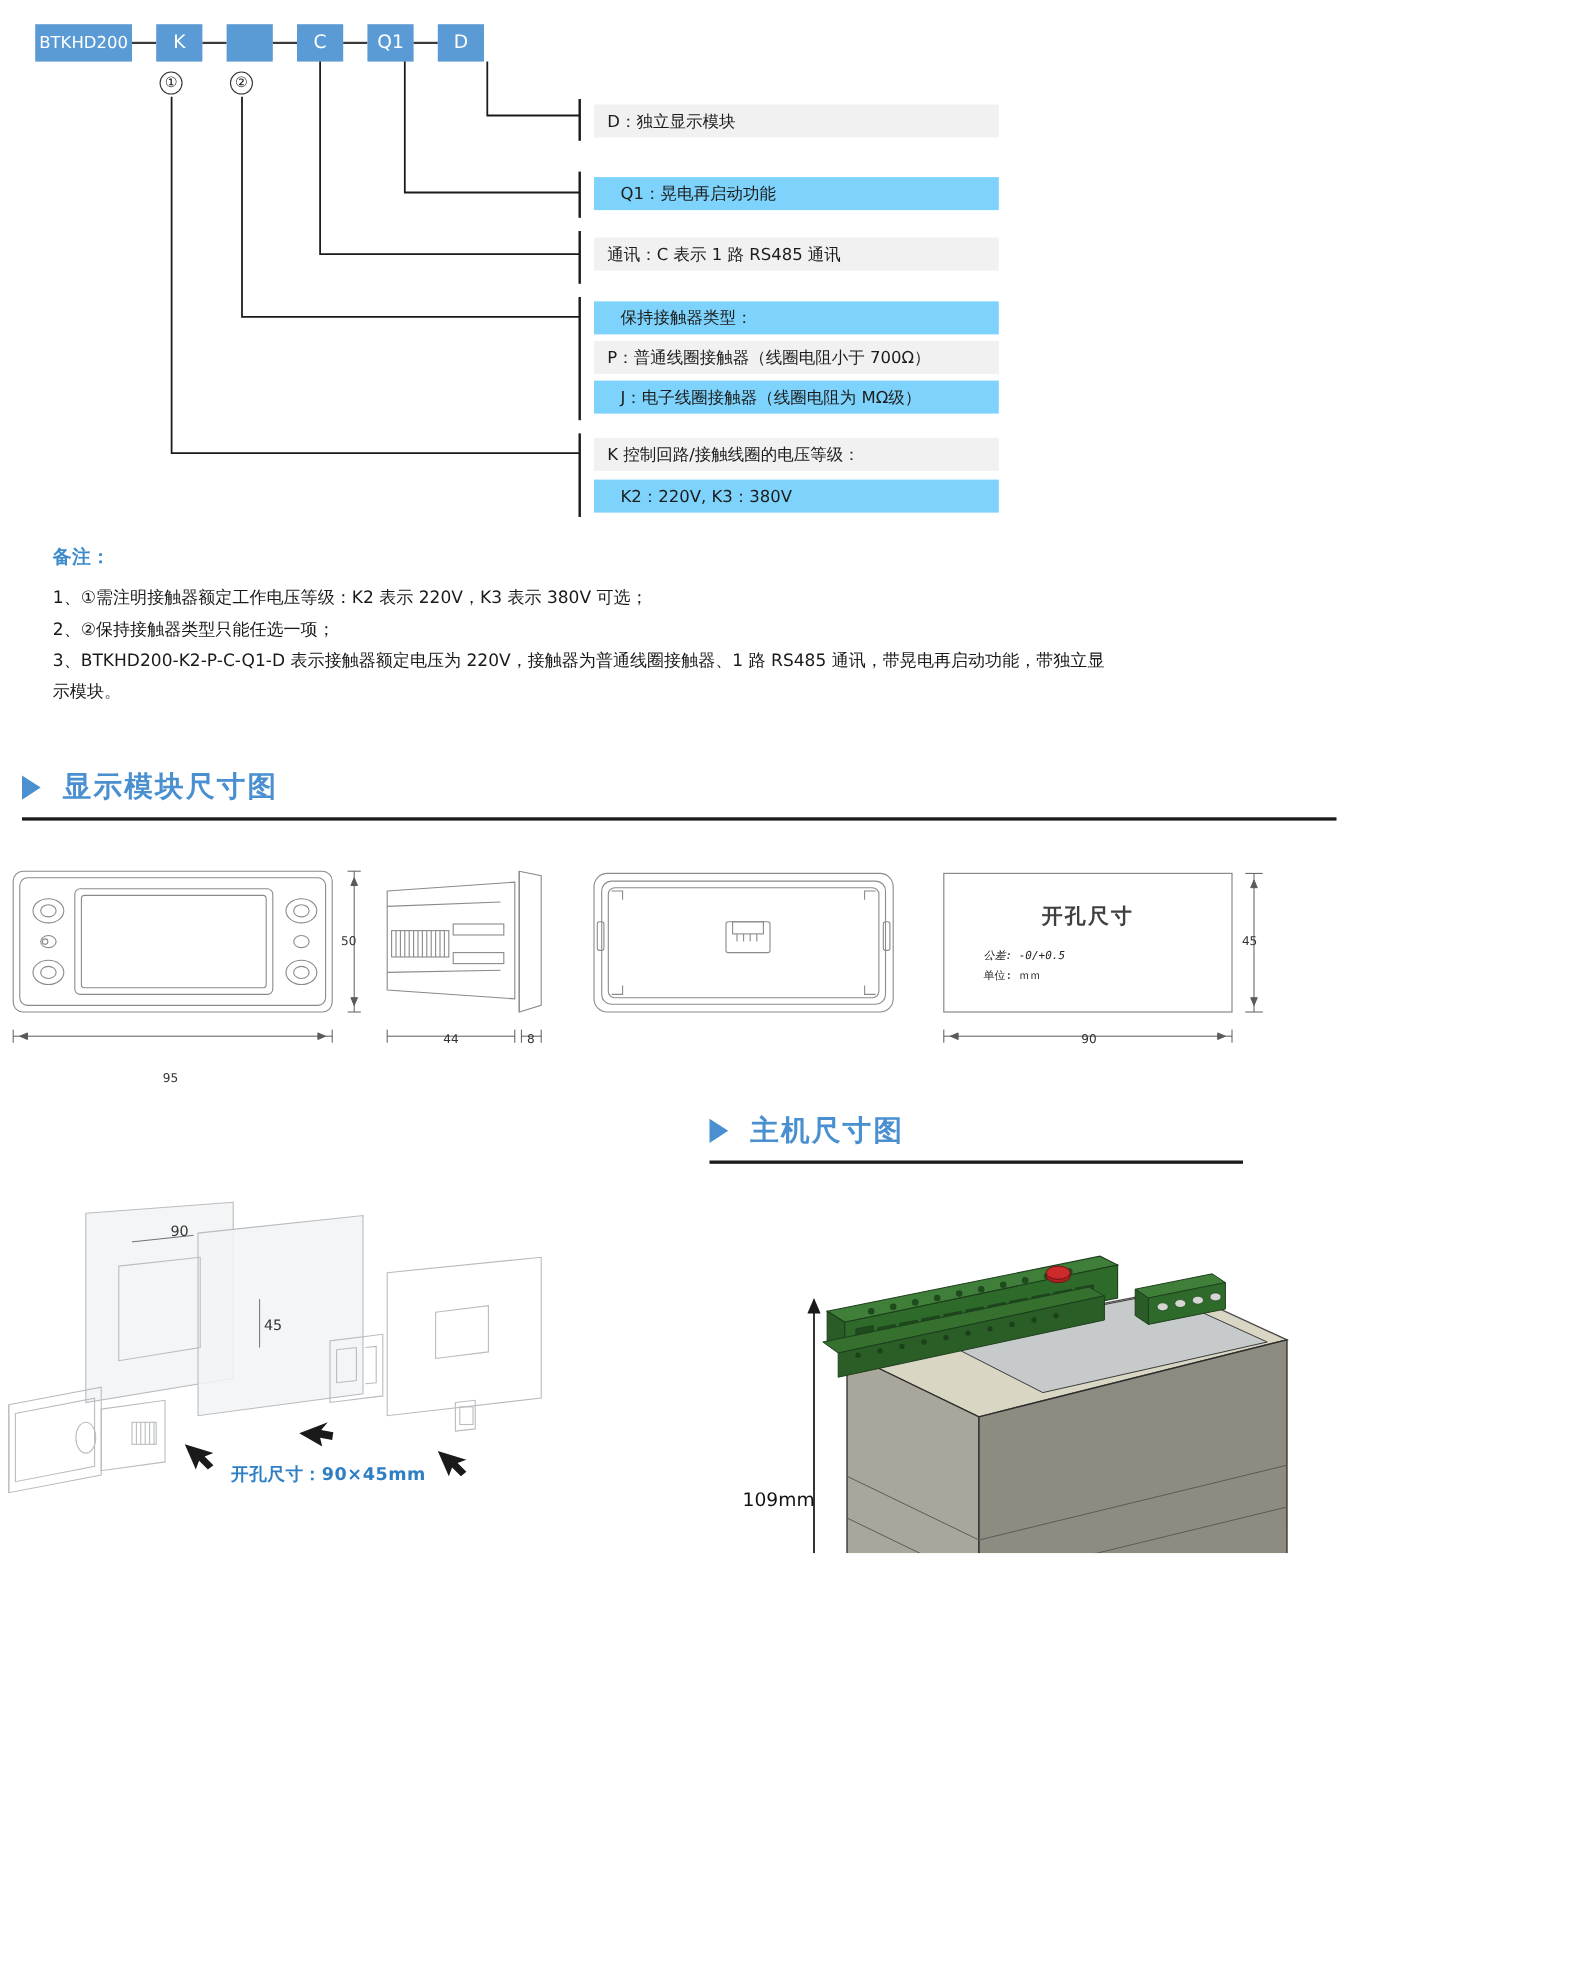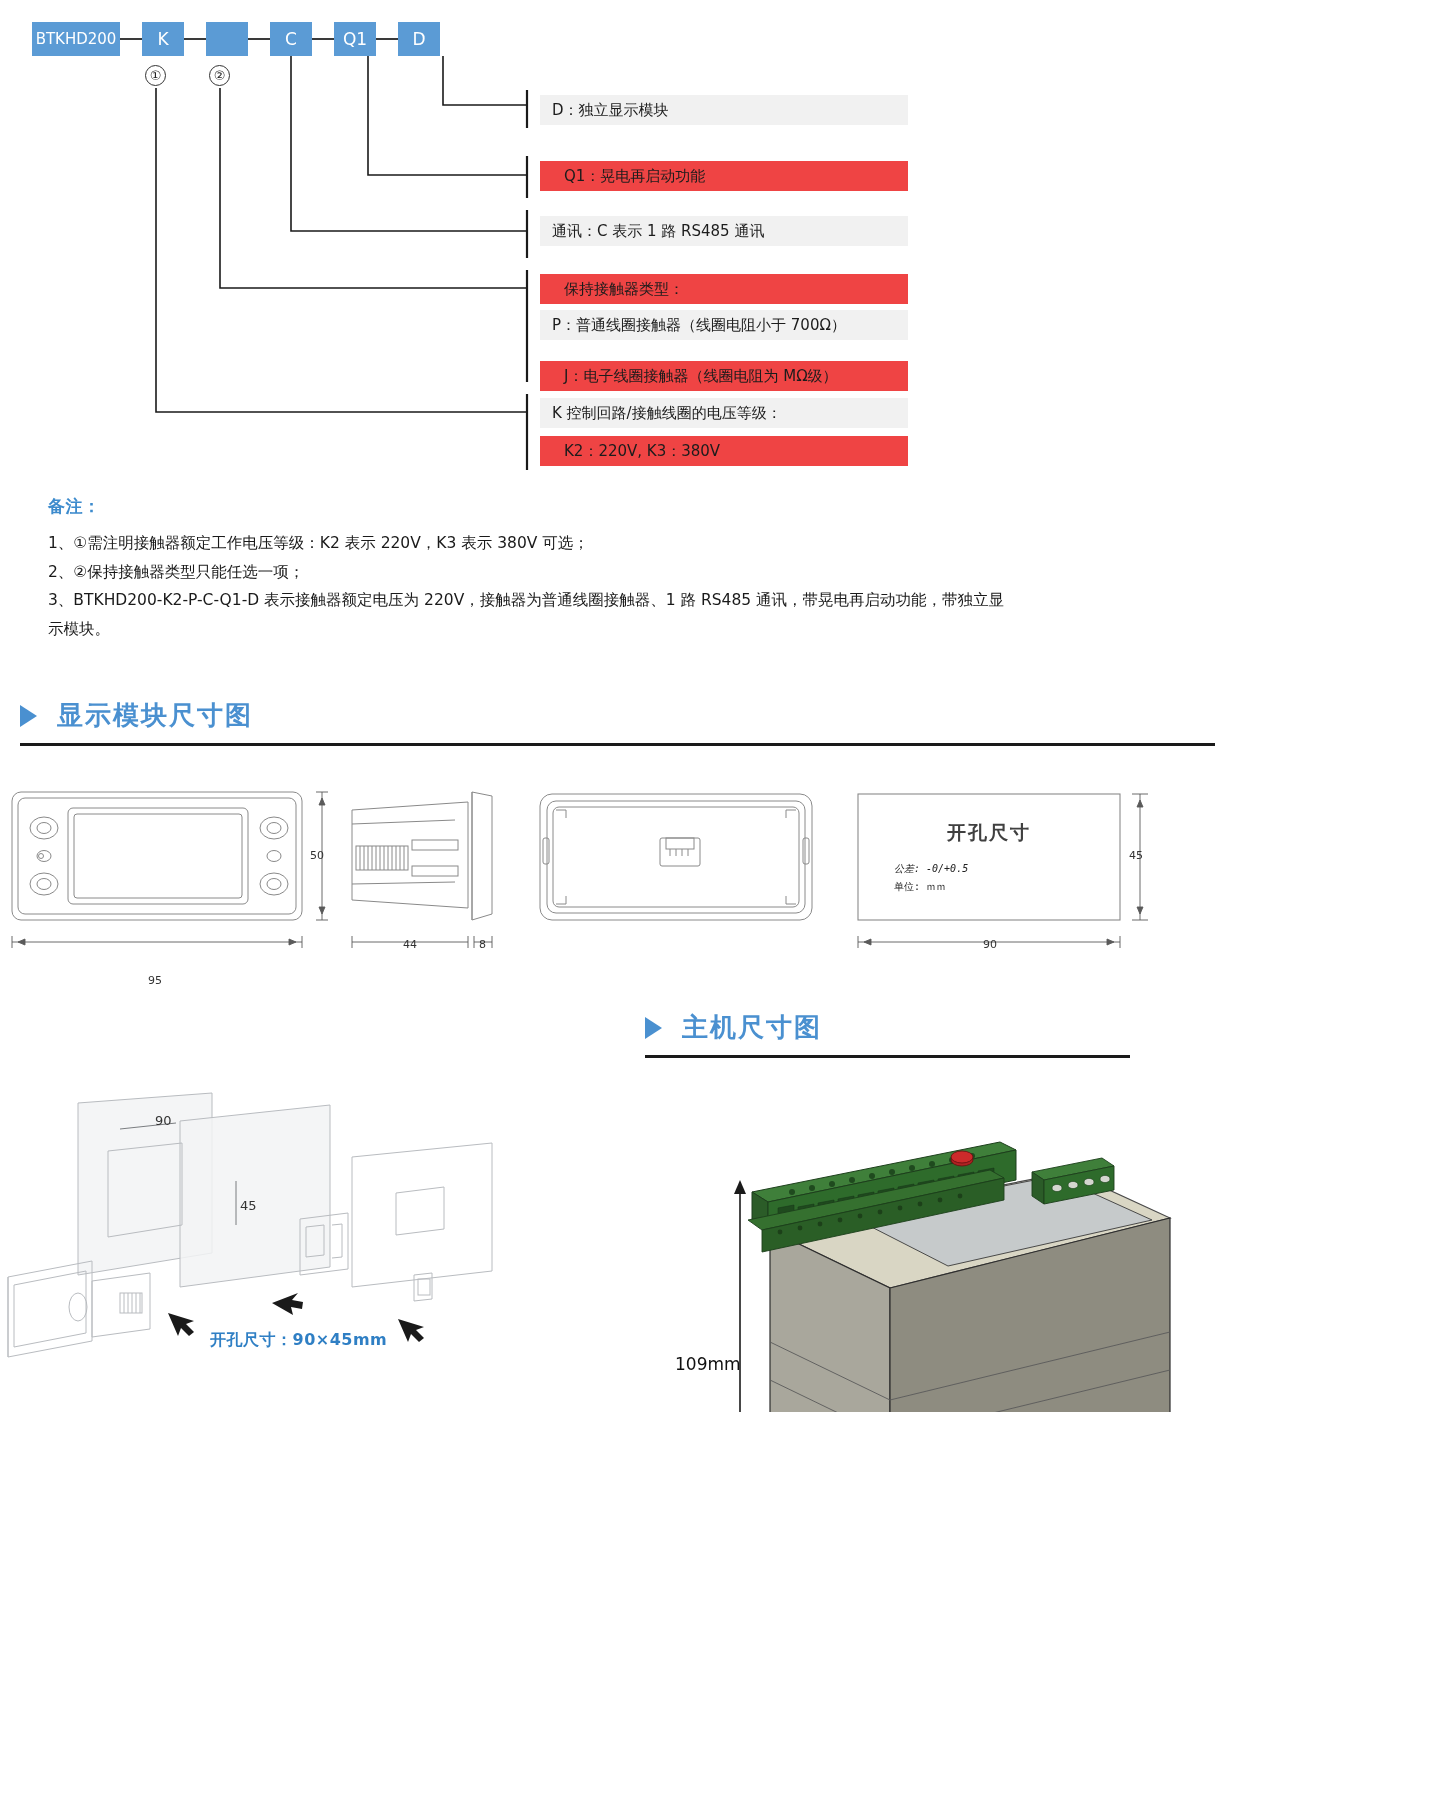--- a/index.html
+++ b/index.html
@@ -51,21 +51,21 @@
     width: 368px;
     height: 30px;
     display: flex;
     align-items: center;
     padding-left: 12px;
     font-size: 15px;
     color: #1c1c1c;
     white-space: nowrap;
   }
   .bg-gray { background: #f1f1f1; }
-  .bg-blue { background: #ef4444; padding-left: 24px; }
+  .bg-blue { background: #7dd3fc; padding-left: 24px; }
 
   
   .wires { position: absolute; left: 0; top: 0; width: 1435px; height: 490px; pointer-events: none; }
 
   
   .notes { position: absolute; left: 48px; top: 495px; width: 1200px; }
   .notes-title {
     color: #3d8bcd; font-weight: bold; font-size: 17px; margin-bottom: 12px;
     letter-spacing: .5px;
   }
@@ -150,21 +150,21 @@
         <path d="M527,270 L527,382"></path>
         <path d="M527,394 L527,470"></path>
       </g>
     </svg>
 
     <div class="legend-box bg-gray" style="top:95px;">D：独立显示模块</div>
     <div class="legend-box bg-blue" style="top:161px;">Q1：晃电再启动功能</div>
     <div class="legend-box bg-gray" style="top:216px;">通讯：C 表示 1 路 RS485 通讯</div>
     <div class="legend-box bg-blue" style="top:274px;">保持接触器类型：</div>
     <div class="legend-box bg-gray" style="top:310px;">P：普通线圈接触器（线圈电阻小于 700Ω）</div>
-    <div class="legend-box bg-blue" style="top:361px;">J：电子线圈接触器（线圈电阻为 MΩ级）</div>
+    <div class="legend-box bg-blue" style="top:346px;">J：电子线圈接触器（线圈电阻为 MΩ级）</div>
     <div class="legend-box bg-gray" style="top:398px;">K  控制回路/接触线圈的电压等级：</div>
     <div class="legend-box bg-blue" style="top:436px;">K2：220V, K3：380V</div>
   </div>
 
   <div class="notes">
     <div class="notes-title">备注：</div>
     <div class="note-line">1、①需注明接触器额定工作电压等级：K2 表示 220V，K3 表示 380V 可选；</div>
     <div class="note-line">2、②保持接触器类型只能任选一项；</div>
     <div class="note-line">3、BTKHD200-K2-P-C-Q1-D 表示接触器额定电压为 220V，接触器为普通线圈接触器、1 路 RS485 通讯，带晃电再启动功能，带独立显</div>
     <div class="note-line">示模块。</div>

